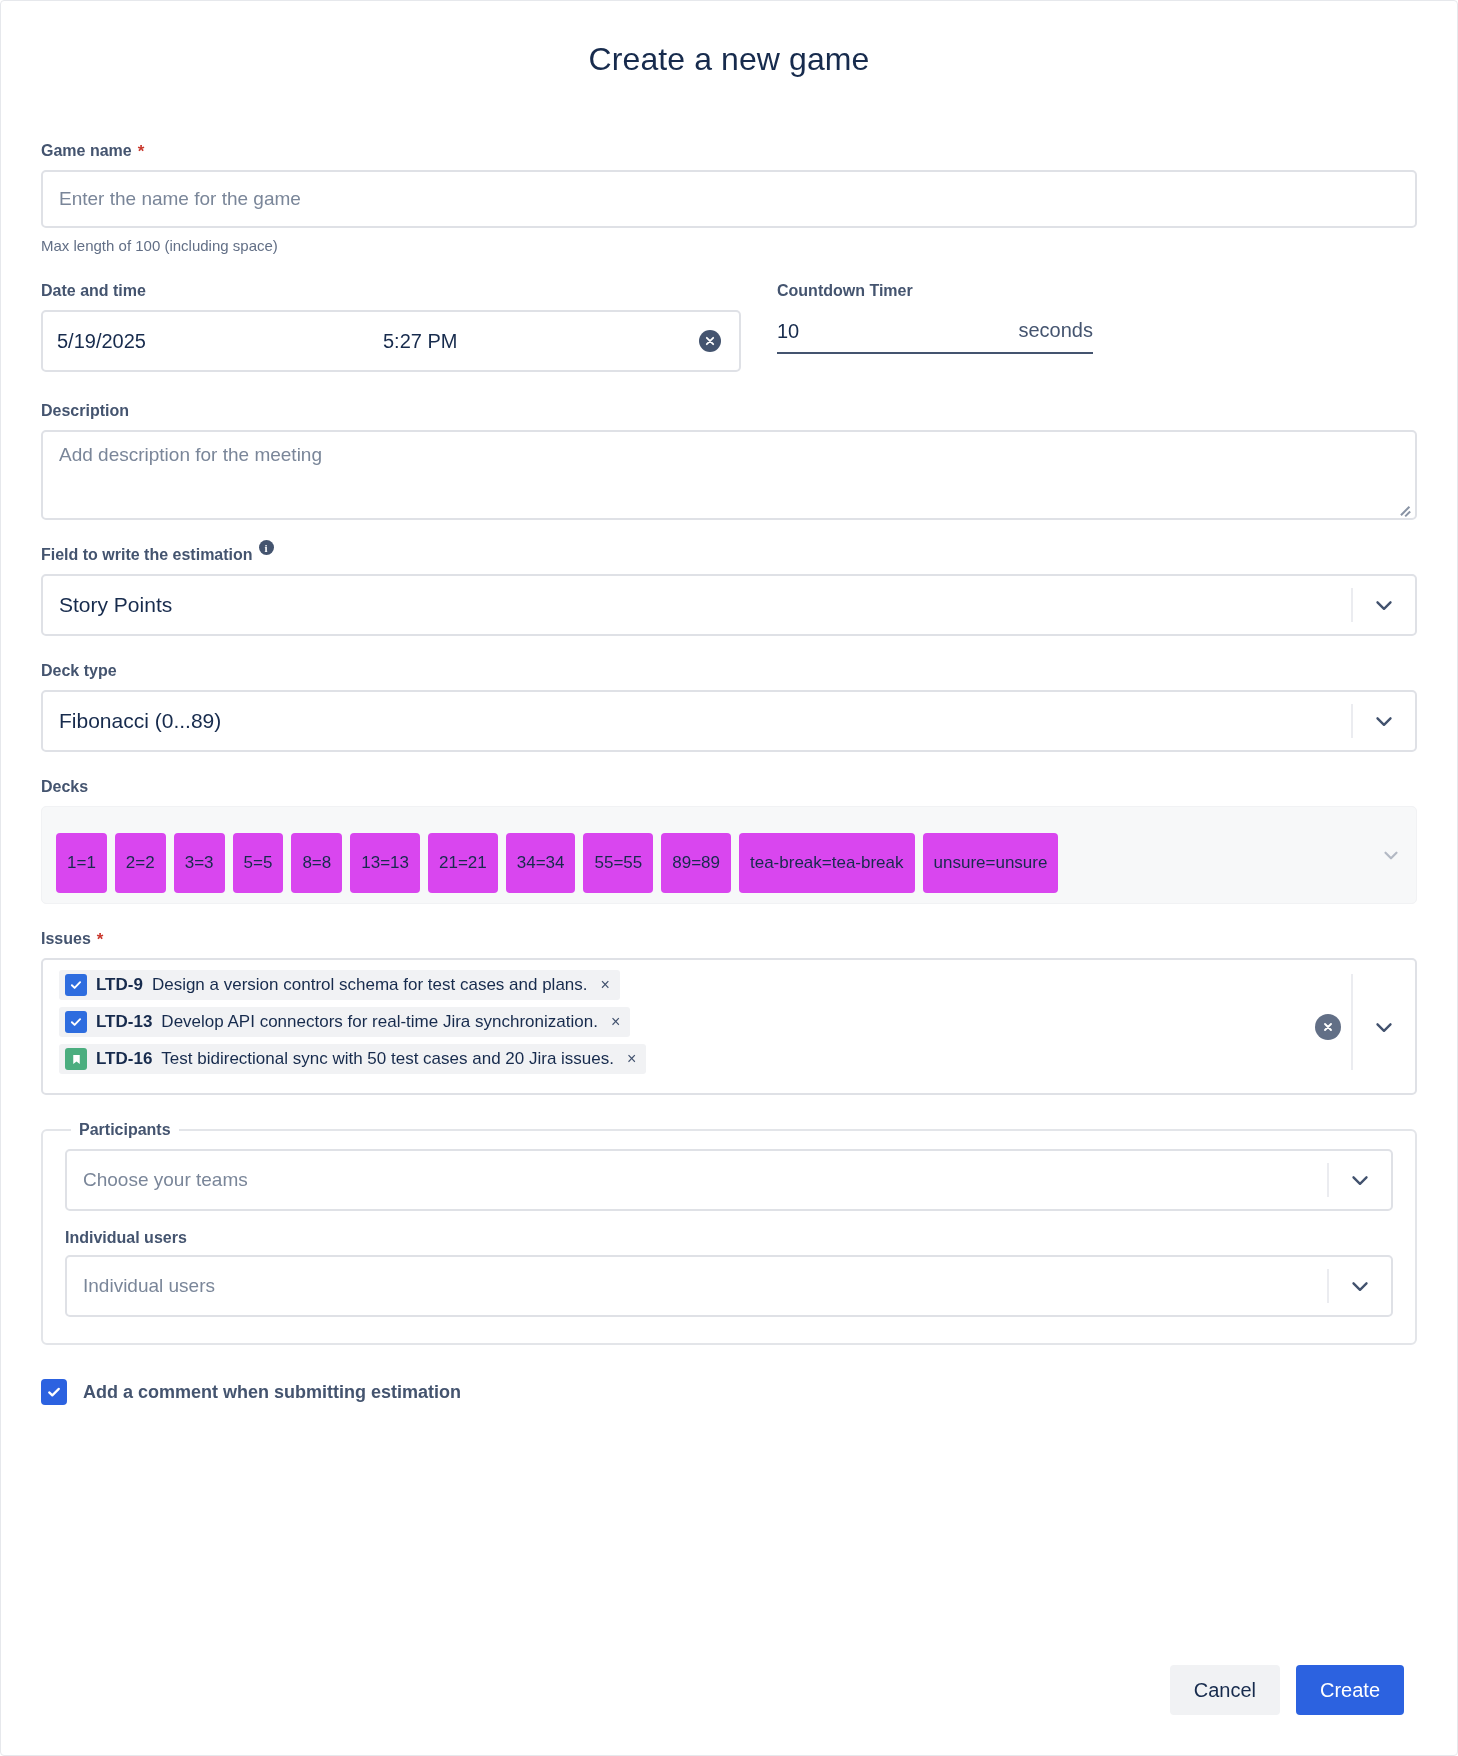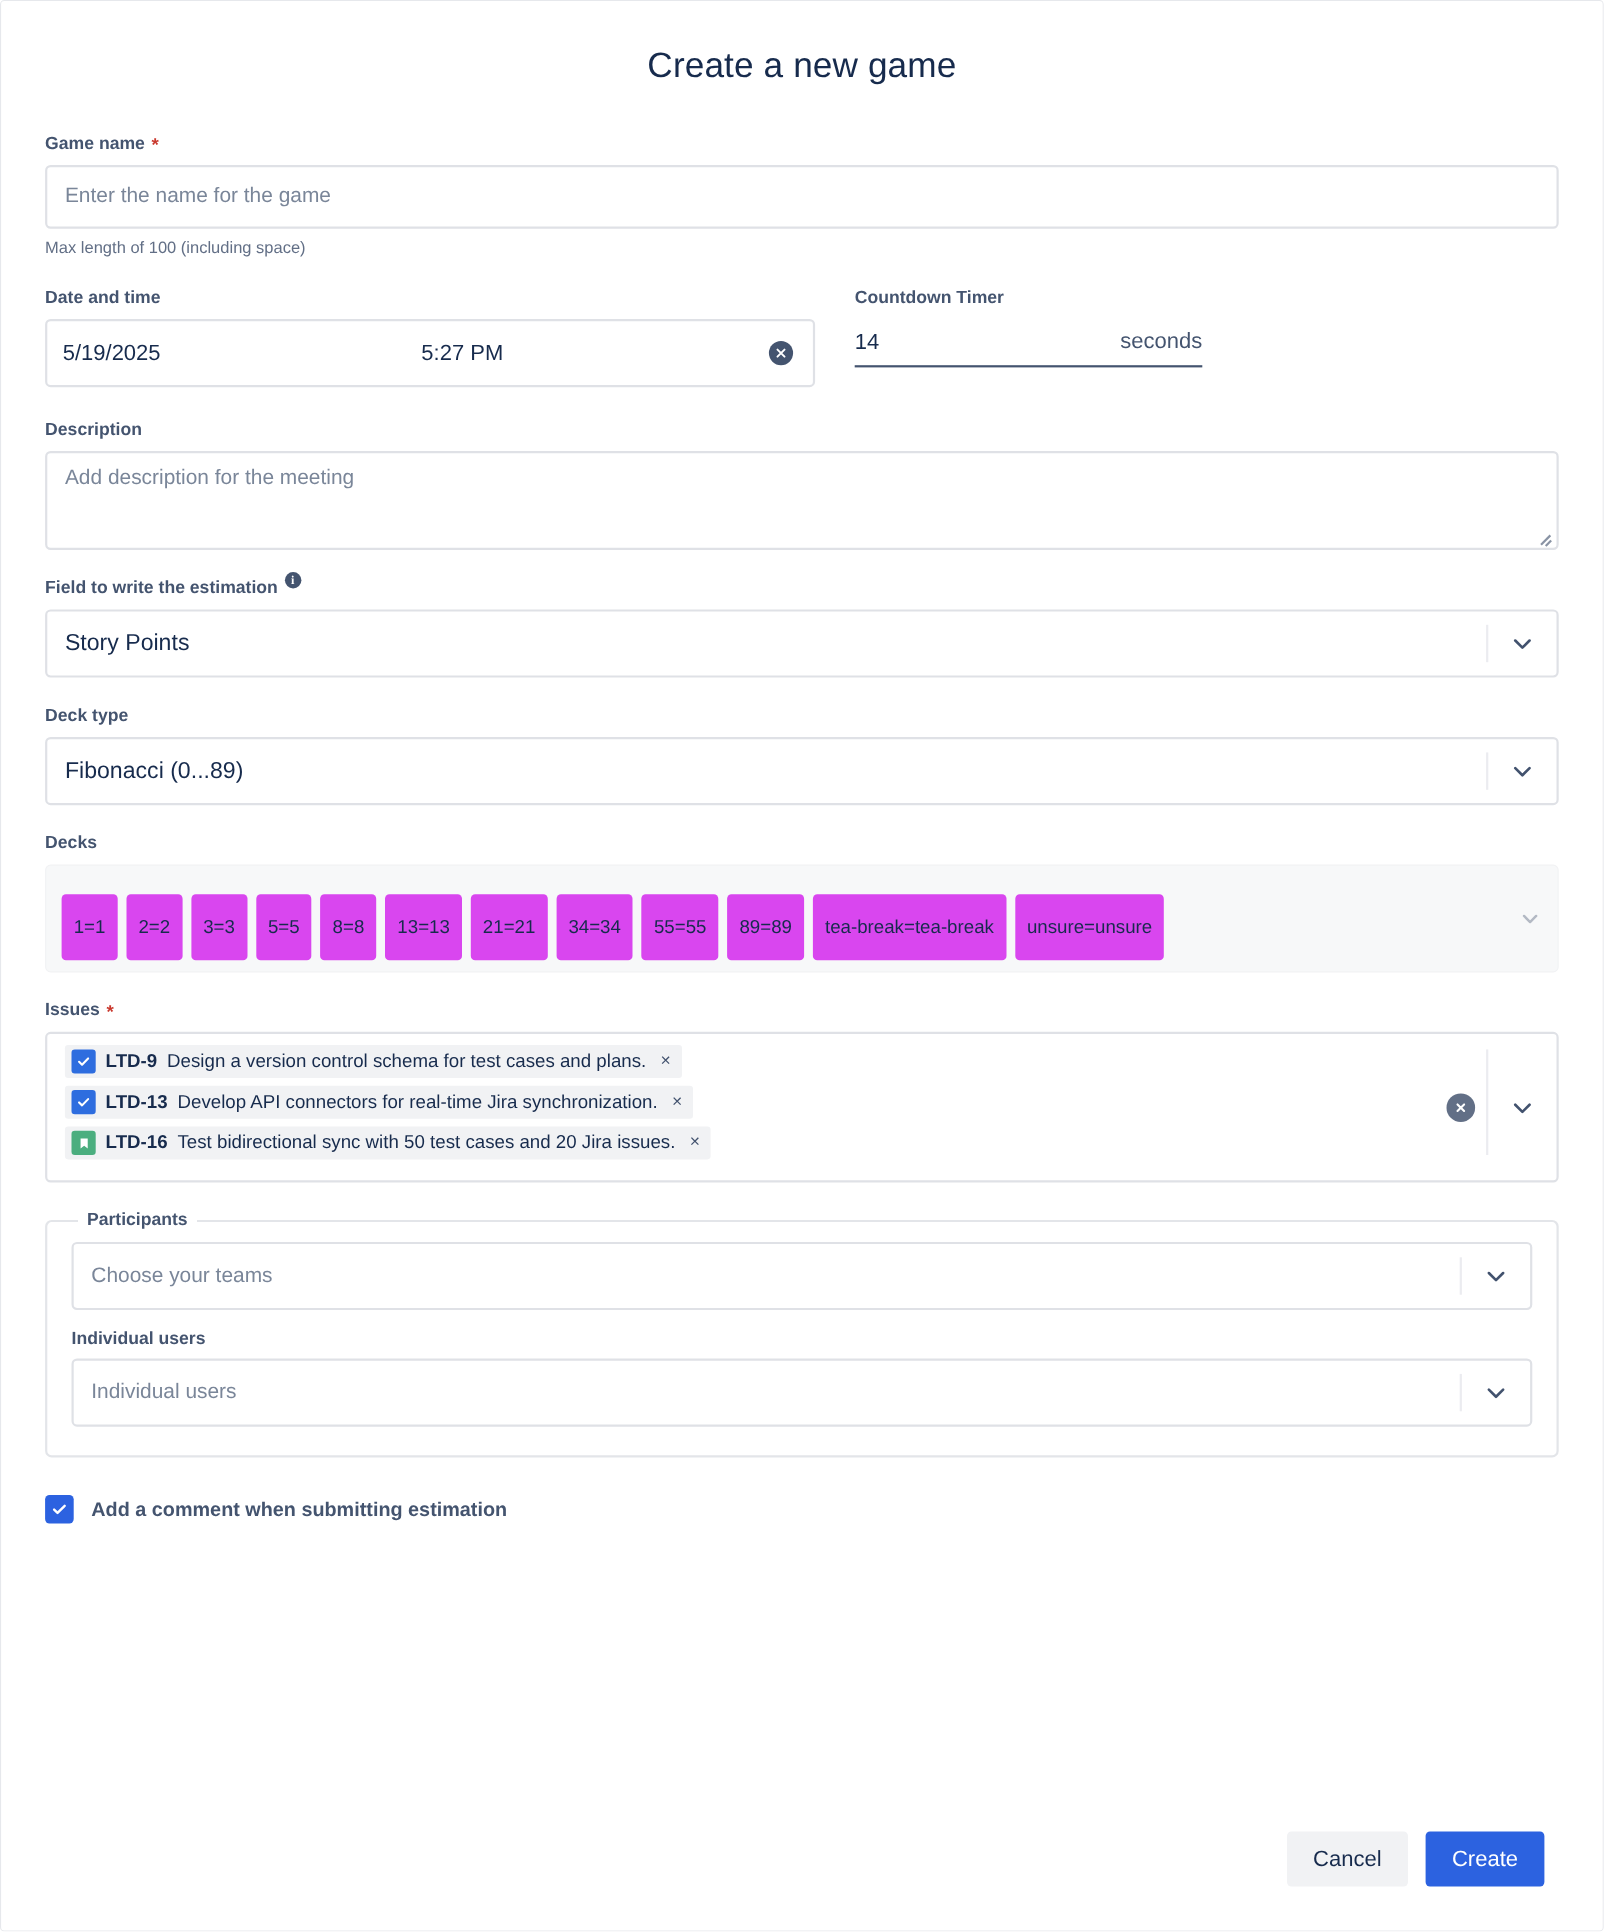--- a/index.html
+++ b/index.html
@@ -21,21 +21,21 @@
     border-radius: 4px;
     padding: 0 40px;
   }
   .dialog-title {
     text-align: center;
     font-size: 32px;
     font-weight: 500;
     color: #172b4d;
     letter-spacing: .1px;
     padding-top: 40px;
-    margin-bottom: 44px;
+    margin-bottom: 64px;
   }
   .field { margin-bottom: 0; }
   .label {
     font-size: 16px;
     font-weight: bold;
     color: #44546f;
     margin-bottom: 10px;
     display: flex;
     align-items: flex-start;
     gap: 6px;
@@ -260,21 +260,21 @@
         <span class="dt-clear">
           <svg width="12" height="12" viewBox="0 0 12 12" aria-hidden="true">
             <path d="M2.8 2.8 L9.2 9.2 M9.2 2.8 L2.8 9.2" stroke="#ffffff" stroke-width="1.8" stroke-linecap="round"></path>
           </svg>
         </span>
       </div>
     </div>
     <div class="col-ct">
       <div class="label">Countdown Timer</div>
       <div class="ct-wrap">
-        <div class="ct-input">14</div>
+        <div class="ct-input">10</div>
         <span class="ct-unit">seconds</span>
       </div>
     </div>
   </div>
 
   <div class="gap-30"></div>
 
   <div class="field">
     <div class="label">Description</div>
     <div class="textarea-box">

